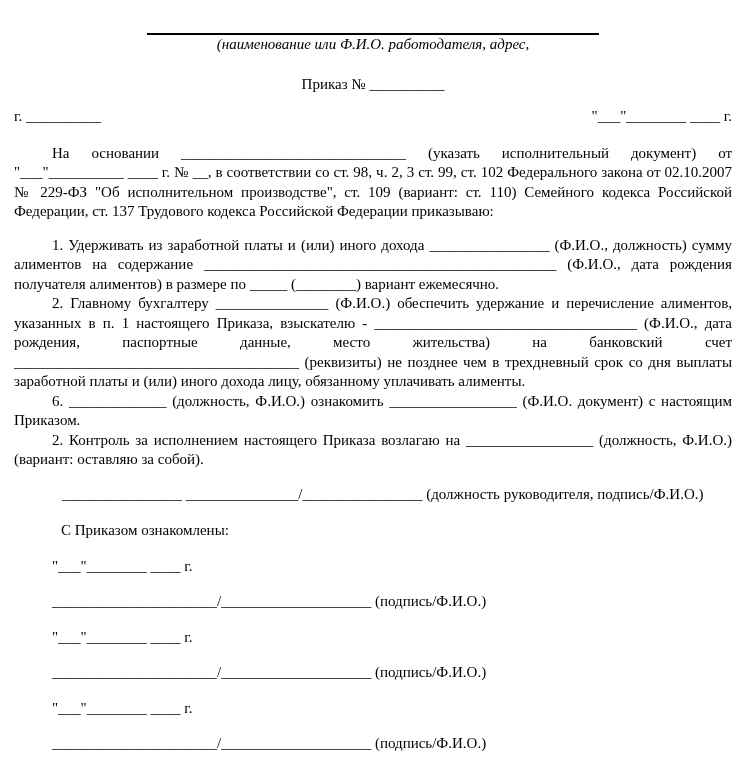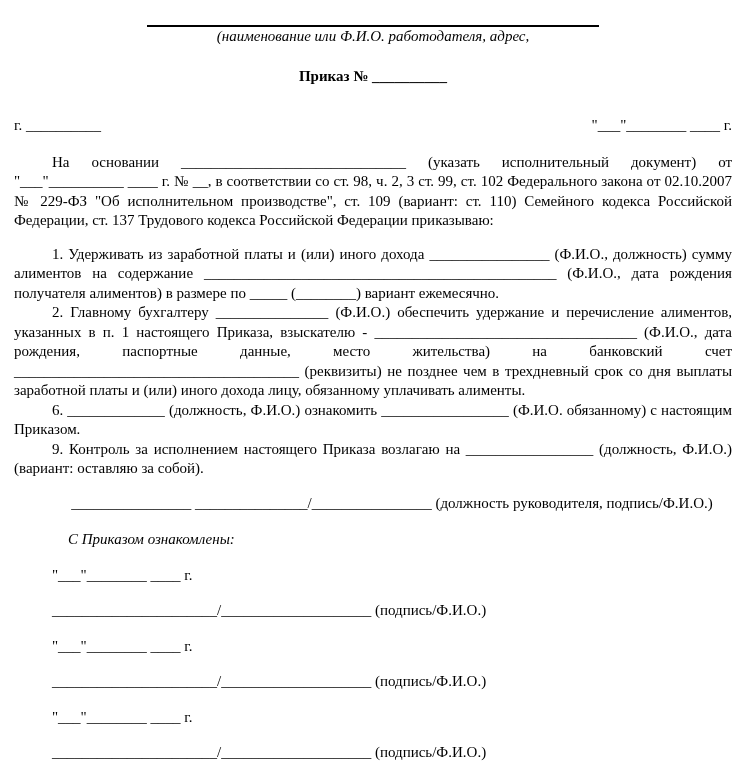--- a/index.html
+++ b/index.html
@@ -1,32 +1,32 @@
 <!DOCTYPE html>
 <html lang="ru"><head>
 <meta charset="utf-8">
 <style>
   html,body{margin:0;padding:0;background:#ffffff;}
   .page{
     position:relative;
     width:750px;height:783px;box-sizing:border-box;
-    padding:15px 18px 0 14px;
+    padding:23px 18px 0 14px;
     background:#ffffff;color:#000000;
     font-family:"Liberation Serif","DejaVu Serif",serif;
     font-size:15px;line-height:19.5px;
     overflow:hidden;
   }
   .i{}
   .org-line{width:452px;margin:0 auto;height:10px;border-bottom:2px solid #000;}
   .caption{text-align:center;font-style:italic;}
-  .title-block{text-align:center;font-weight:bold;margin-top:20px;}
-  .dateline{display:flex;justify-content:space-between;margin-top:30px;}
+  .title-block{text-align:center;font-weight:normal;margin-top:20px;}
+  .dateline{display:flex;justify-content:space-between;margin-top:13px;}
   .para{margin:0;text-align:justify;text-indent:38px;}
   .preamble{margin-top:17px;margin-bottom:14px;}
-  .sig-line{margin:10px;text-indent:38px;text-align:center;white-space:nowrap;}
+  .sig-line{margin:10px;text-indent:38px;text-align:left;white-space:nowrap;}
   .dir-sig{margin-top:15px;}
   .ack-title{margin-top:17px;text-indent:38px;}
   .row{margin-top:16px;text-indent:38px;white-space:nowrap;}
 </style>
 </head>
 <body>
 
 <div class="page">
 
   <div class="org-line"></div>
@@ -40,27 +40,27 @@
     <span>г. __________</span>
     <span>"___"________ ____ г.</span>
   </div>
 
   <p class="para preamble"><span>На основании ______________________________ </span><span class="i">(указать исполнительный документ)</span><span> от "___"__________ ____ г. № __, в соответствии со ст. 98, ч. 2, 3 ст. 99, ст. 102 Федерального закона от 02.10.2007 № 229-ФЗ "Об исполнительном производстве", ст. 109 </span><span class="i">(вариант:</span><span> ст. 110) Семейного кодекса Российской Федерации, ст. 137 Трудового кодекса Российской Федерации приказываю:</span></p>
 
   <p class="para"><span>1. Удерживать из заработной платы и (или) иного дохода ________________ </span><span class="i">(Ф.И.О., должность)</span><span> сумму алиментов на содержание _______________________________________________ </span><span class="i">(Ф.И.О., дата рождения получателя алиментов)</span><span> в размере по _____ (________) вариант ежемесячно.</span></p>
 
   <p class="para"><span>2. Главному бухгалтеру _______________ </span><span class="i">(Ф.И.О.)</span><span> обеспечить удержание и перечисление алиментов, указанных в п. 1 настоящего Приказа, взыскателю - ___________________________________ </span><span class="i">(Ф.И.О., дата рождения, паспортные данные, место жительства)</span><span> на банковский счет ______________________________________ </span><span class="i">(реквизиты)</span><span> не позднее чем в трехдневный срок со дня выплаты заработной платы и (или) иного дохода лицу, обязанному уплачивать алименты.</span></p>
 
-  <p class="para"><span>6. _____________ </span><span class="i">(должность, Ф.И.О.)</span><span> ознакомить _________________ </span><span class="i">(Ф.И.О. обязанному)</span><span> с настоящим Приказом.</span></p>
+  <p class="para"><span>6. _____________ </span><span class="i">(должность, Ф.И.О.)</span><span> ознакомить _________________ </span><span class="i">(Ф.И.О. документ)</span><span> с настоящим Приказом.</span></p>
 
-  <p class="para"><span>9. Контроль за исполнением настоящего Приказа возлагаю на _________________ </span><span class="i">(должность, Ф.И.О.)</span><span> </span><span class="i">(вариант:</span><span> оставляю за собой).</span></p>
+  <p class="para"><span>2. Контроль за исполнением настоящего Приказа возлагаю на _________________ </span><span class="i">(должность, Ф.И.О.)</span><span> </span><span class="i">(вариант:</span><span> оставляю за собой).</span></p>
 
   <p class="sig-line dir-sig"><span>________________ _______________/________________ </span><span class="i">(должность руководителя, подпись/Ф.И.О.)</span></p>
 
-  <p class="ack-title" style="margin:16px;margin-top:17px;font-style:italic;">С Приказом ознакомлены:</p>
+  <p class="ack-title" style="margin:9px;margin-top:17px;">С Приказом ознакомлены:</p>
 
   <div class="row">"___"________ ____ г.</div>
   <div class="row"><span>______________________/____________________ </span><span class="i">(подпись/Ф.И.О.)</span></div>
 
   <div class="row">"___"________ ____ г.</div>
   <div class="row"><span>______________________/____________________ </span><span class="i">(подпись/Ф.И.О.)</span></div>
 
   <div class="row">"___"________ ____ г.</div>
   <div class="row"><span>______________________/____________________ </span><span class="i">(подпись/Ф.И.О.)</span></div>
 

